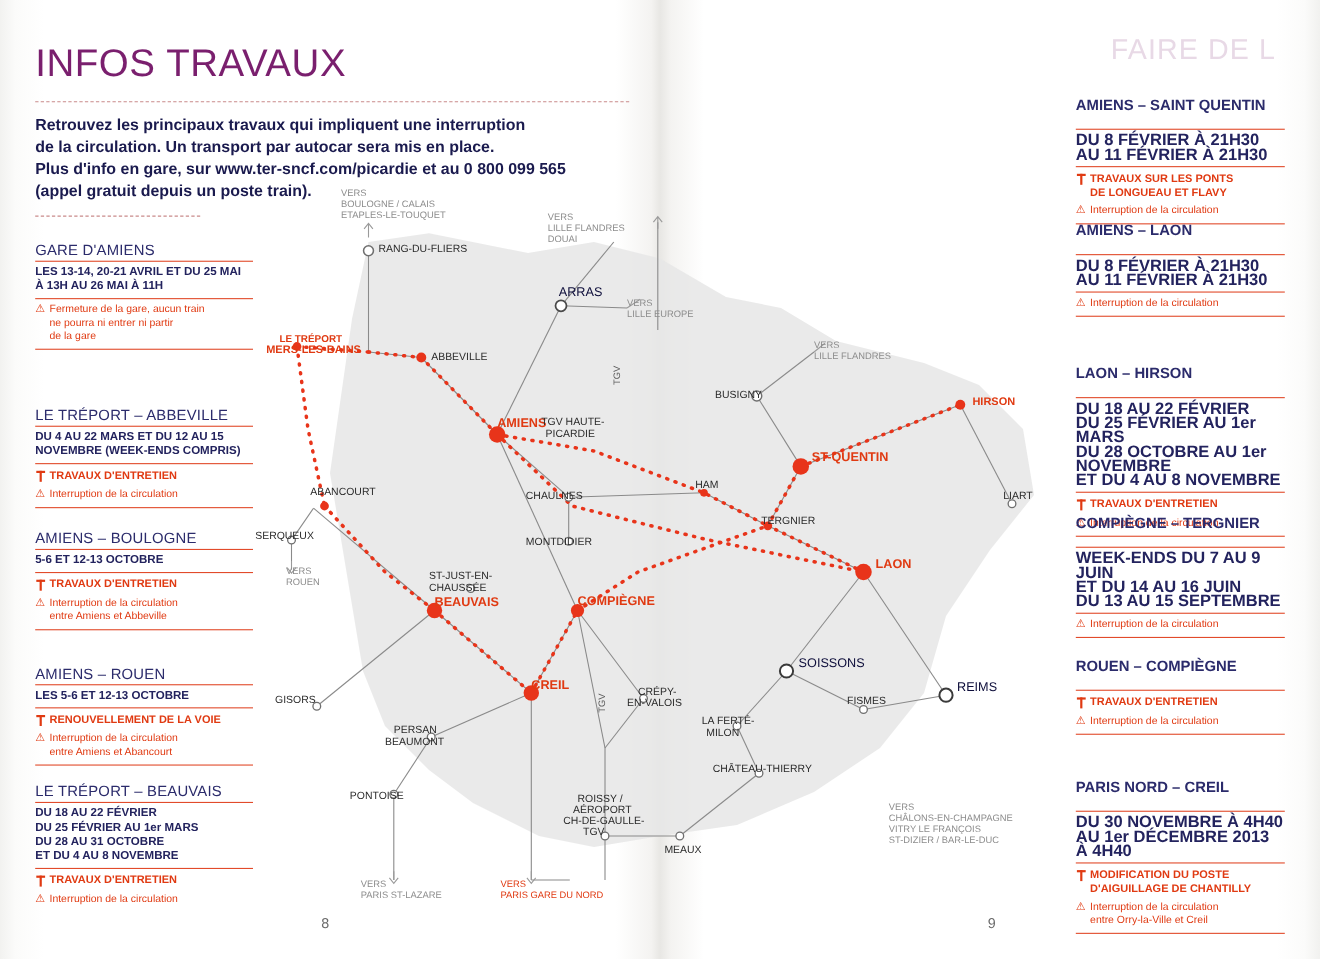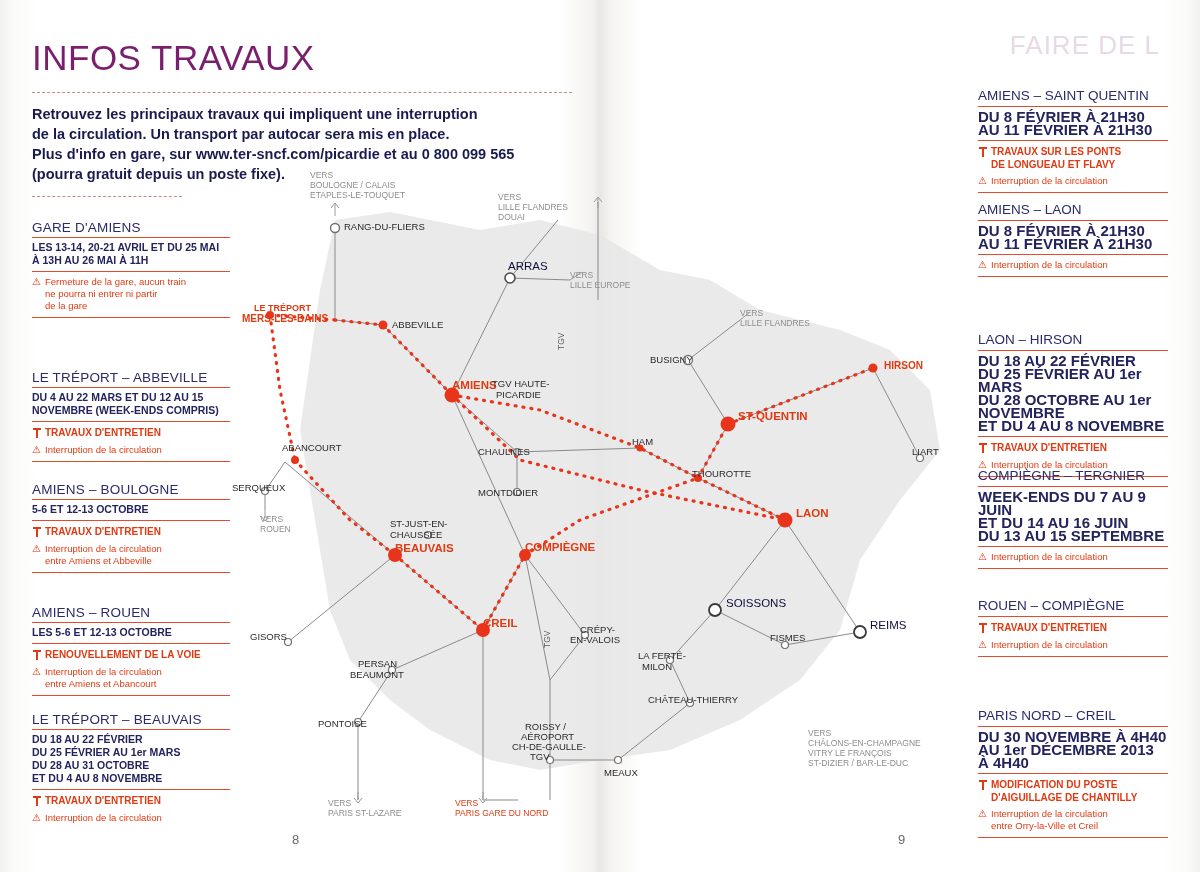--- a/index.html
+++ b/index.html
@@ -52,21 +52,21 @@
     font-size:9.5px;color:#e03a12;line-height:12px;
     margin-top:4px;padding-left:13px;position:relative;
     padding-bottom:5px;border-bottom:1px solid #e24b2b;
   }
   .box .inter:before{
     content:"\26A0";position:absolute;left:0;top:0;font-size:10px;color:#e03a12;
   }
   .box.noline .inter{border-bottom:none;}
   
   .rbox{position:absolute;width:190px;}
-  .rbox .bname{font-size:13.5px;color:#2b2b6b;padding-bottom:3px;border-bottom:1px solid #e24b2b;}
+  .rbox .bname{font-size:13.5px;color:#2b2b6b;padding-bottom:14px;border-bottom:1px solid #e24b2b;font-weight:bold;}
   .rbox .dates{font-size:15px;color:#23235e;font-weight:bold;line-height:13px;margin-top:3px;padding-bottom:4px;border-bottom:1px solid #e24b2b;}
   .rbox .work{font-size:10px;color:#e03a12;font-weight:bold;line-height:12.5px;margin-top:5px;padding-left:13px;position:relative;}
   .rbox .work:before{
     content:"";position:absolute;left:1px;top:1px;width:8px;height:10px;
     background:
       linear-gradient(#e03a12,#e03a12) 3px 0/2px 10px no-repeat,
       linear-gradient(#e03a12,#e03a12) 0 0/8px 2px no-repeat;
   }
   .rbox .inter{font-size:9.5px;color:#e03a12;line-height:12px;margin-top:4px;padding-left:13px;position:relative;padding-bottom:5px;border-bottom:1px solid #e24b2b;}
   .rbox .inter:before{content:"\26A0";position:absolute;left:0;top:0;font-size:10px;color:#e03a12;}
@@ -89,21 +89,21 @@
 
 <div id="page">
 
   <div class="title">INFOS TRAVAUX</div>
   <div class="rule" style="left:32px;top:92px;width:540px;"></div>
 
   <div class="intro">
     <span class="l">Retrouvez les principaux travaux qui impliquent une interruption</span>
     <span class="l">de la circulation. Un transport par autocar sera mis en place.</span>
     <span class="l">Plus d'info en gare, sur www.ter-sncf.com/picardie et au 0 800 099 565</span>
-    <span class="l">(pourra gratuit depuis un poste fixe).</span>
+    <span class="l">(appel gratuit depuis un poste train).</span>
   </div>
   <div class="rule" style="left:32px;top:196px;width:150px;"></div>
 
   <div class="box" style="left:32px;top:220px;">
     <div class="bname">GARE D'AMIENS</div>
     <div class="dates">
       <div>LES 13-14, 20-21 AVRIL ET DU 25 MAI</div>
       <div>À 13H AU 26 MAI À 11H</div>
     </div>
     <div class="inter">
@@ -381,21 +381,21 @@
     <div class="mlabel big" style="left:268px;top:100px;">ARRAS</div>
     <div class="mlabel" style="left:152px;top:159px;">ABBEVILLE</div>
     <div class="mlabel" style="left:42px;top:282px;">ABANCOURT</div>
     <div class="mlabel" style="left:-8px;top:322px;">SERQUEUX</div>
     <div class="mlabel" style="left:238px;top:327px;">MONTDIDIER</div>
     <div class="mlabel" style="left:238px;top:286px;">CHAULNES</div>
     <div class="mlabel" style="left:150px;top:358px;">ST-JUST-EN-</div>
     <div class="mlabel" style="left:150px;top:369px;">CHAUSSÉE</div>
     <div class="mlabel" style="left:410px;top:194px;">BUSIGNY</div>
     <div class="mlabel" style="left:392px;top:276px;">HAM</div>
-    <div class="mlabel" style="left:452px;top:308px;">THOUROTTE</div>
+    <div class="mlabel" style="left:452px;top:308px;">TERGNIER</div>
     <div class="mlabel" style="left:672px;top:286px;">LIART</div>
     <div class="mlabel big" style="left:486px;top:437px;">SOISSONS</div>
     <div class="mlabel big" style="left:630px;top:459px;">REIMS</div>
     <div class="mlabel" style="left:530px;top:472px;">FISMES</div>
     <div class="mlabel" style="left:398px;top:490px;">LA FERTÉ-</div>
     <div class="mlabel" style="left:402px;top:501px;">MILON</div>
     <div class="mlabel" style="left:408px;top:534px;">CHÂTEAU-THIERRY</div>
     <div class="mlabel" style="left:364px;top:607px;">MEAUX</div>
     <div class="mlabel" style="left:10px;top:471px;">GISORS</div>
     <div class="mlabel" style="left:118px;top:498px;">PERSAN</div>

